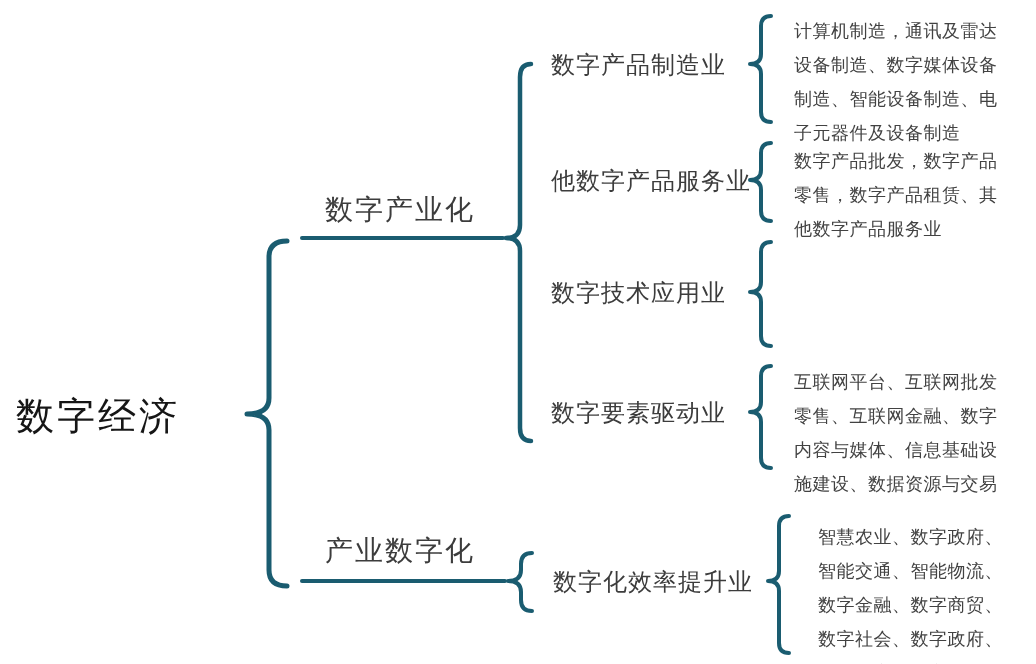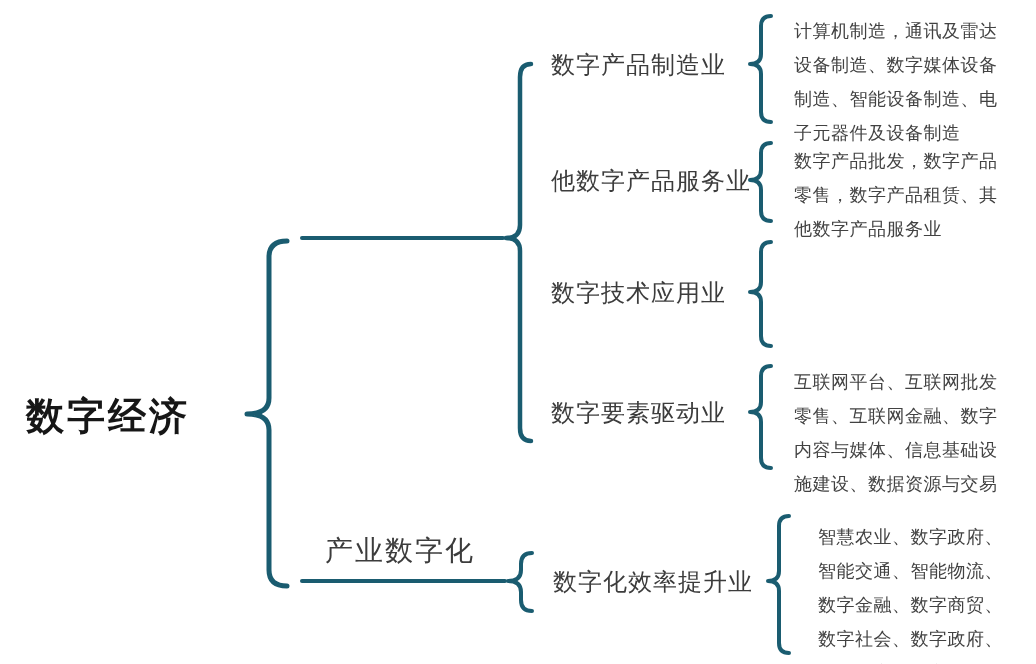--- a/index.html
+++ b/index.html
@@ -12,22 +12,22 @@
   .canvas{
     position:relative;
     width:1036px;height:664px;
     background:var(--bg);
     font-family:"Liberation Sans","DejaVu Sans",sans-serif;
     overflow:hidden;
   }
   .svg-layer{position:absolute;left:0;top:0;width:1036px;height:664px;}
   .txt{position:absolute;color:var(--label);white-space:nowrap;}
   .root-label{
-    left:26px;top:391px;
-    font-size:38px;font-weight:bold;
+    left:16px;top:391px;
+    font-size:38px;font-weight:normal;
     color:var(--root-text);letter-spacing:3px;
   }
   .l2-label{font-size:28px;letter-spacing:2px;}
   .l2a{left:325px;top:191px;}
   .l2b{left:325px;top:532px;}
   .l3-label{font-size:24px;letter-spacing:1px;}
   .l3-1{left:551px;top:49px;}
   .l3-2{left:551px;top:165px;}
   .l3-3{left:551px;top:277px;}
   .l3-4{left:551px;top:397px;text-align:right;}
@@ -65,20 +65,21 @@
 
     <path stroke-width="4" d="M771,16 Q761,16 761,26 L761,54 Q761,64 750,64 Q761,64 761,74 L761,112 Q761,122 771,122"></path>
     <path stroke-width="4" d="M771,143 Q761,143 761,153 L761,170 Q761,180 750,180 Q761,180 761,190 L761,211 Q761,221 771,221"></path>
     <path stroke-width="4" d="M771,242 Q761,242 761,252 L761,282 Q761,292 750,292 Q761,292 761,302 L761,336 Q761,346 771,346"></path>
     <path stroke-width="4" d="M771,366 Q761,366 761,376 L761,402 Q761,412 750,412 Q761,412 761,422 L761,458 Q761,468 771,468"></path>
     <path stroke-width="4" d="M789,516 Q779,516 779,526 L779,571 Q779,581 768,581 Q779,581 779,591 L779,643 Q779,653 789,653"></path>
   </svg>
 
   <div class="txt root-label">数字经济</div>
 
+  <div class="txt l2-label l2a">数字产业化</div>
   <div class="txt l2-label l2b">产业数字化</div>
 
   <div class="txt l3-label l3-1">数字产品制造业</div>
   <div class="txt l3-label l3-2">他数字产品服务业</div>
   <div class="txt l3-label l3-3">数字技术应用业</div>
   <div class="txt l3-label l3-4">数字要素驱动业</div>
   <div class="txt l3-label l3-5">数字化效率提升业</div>
 
   <div class="leaf-items leaf-1">计算机制造，通讯及雷达
 设备制造、数字媒体设备

